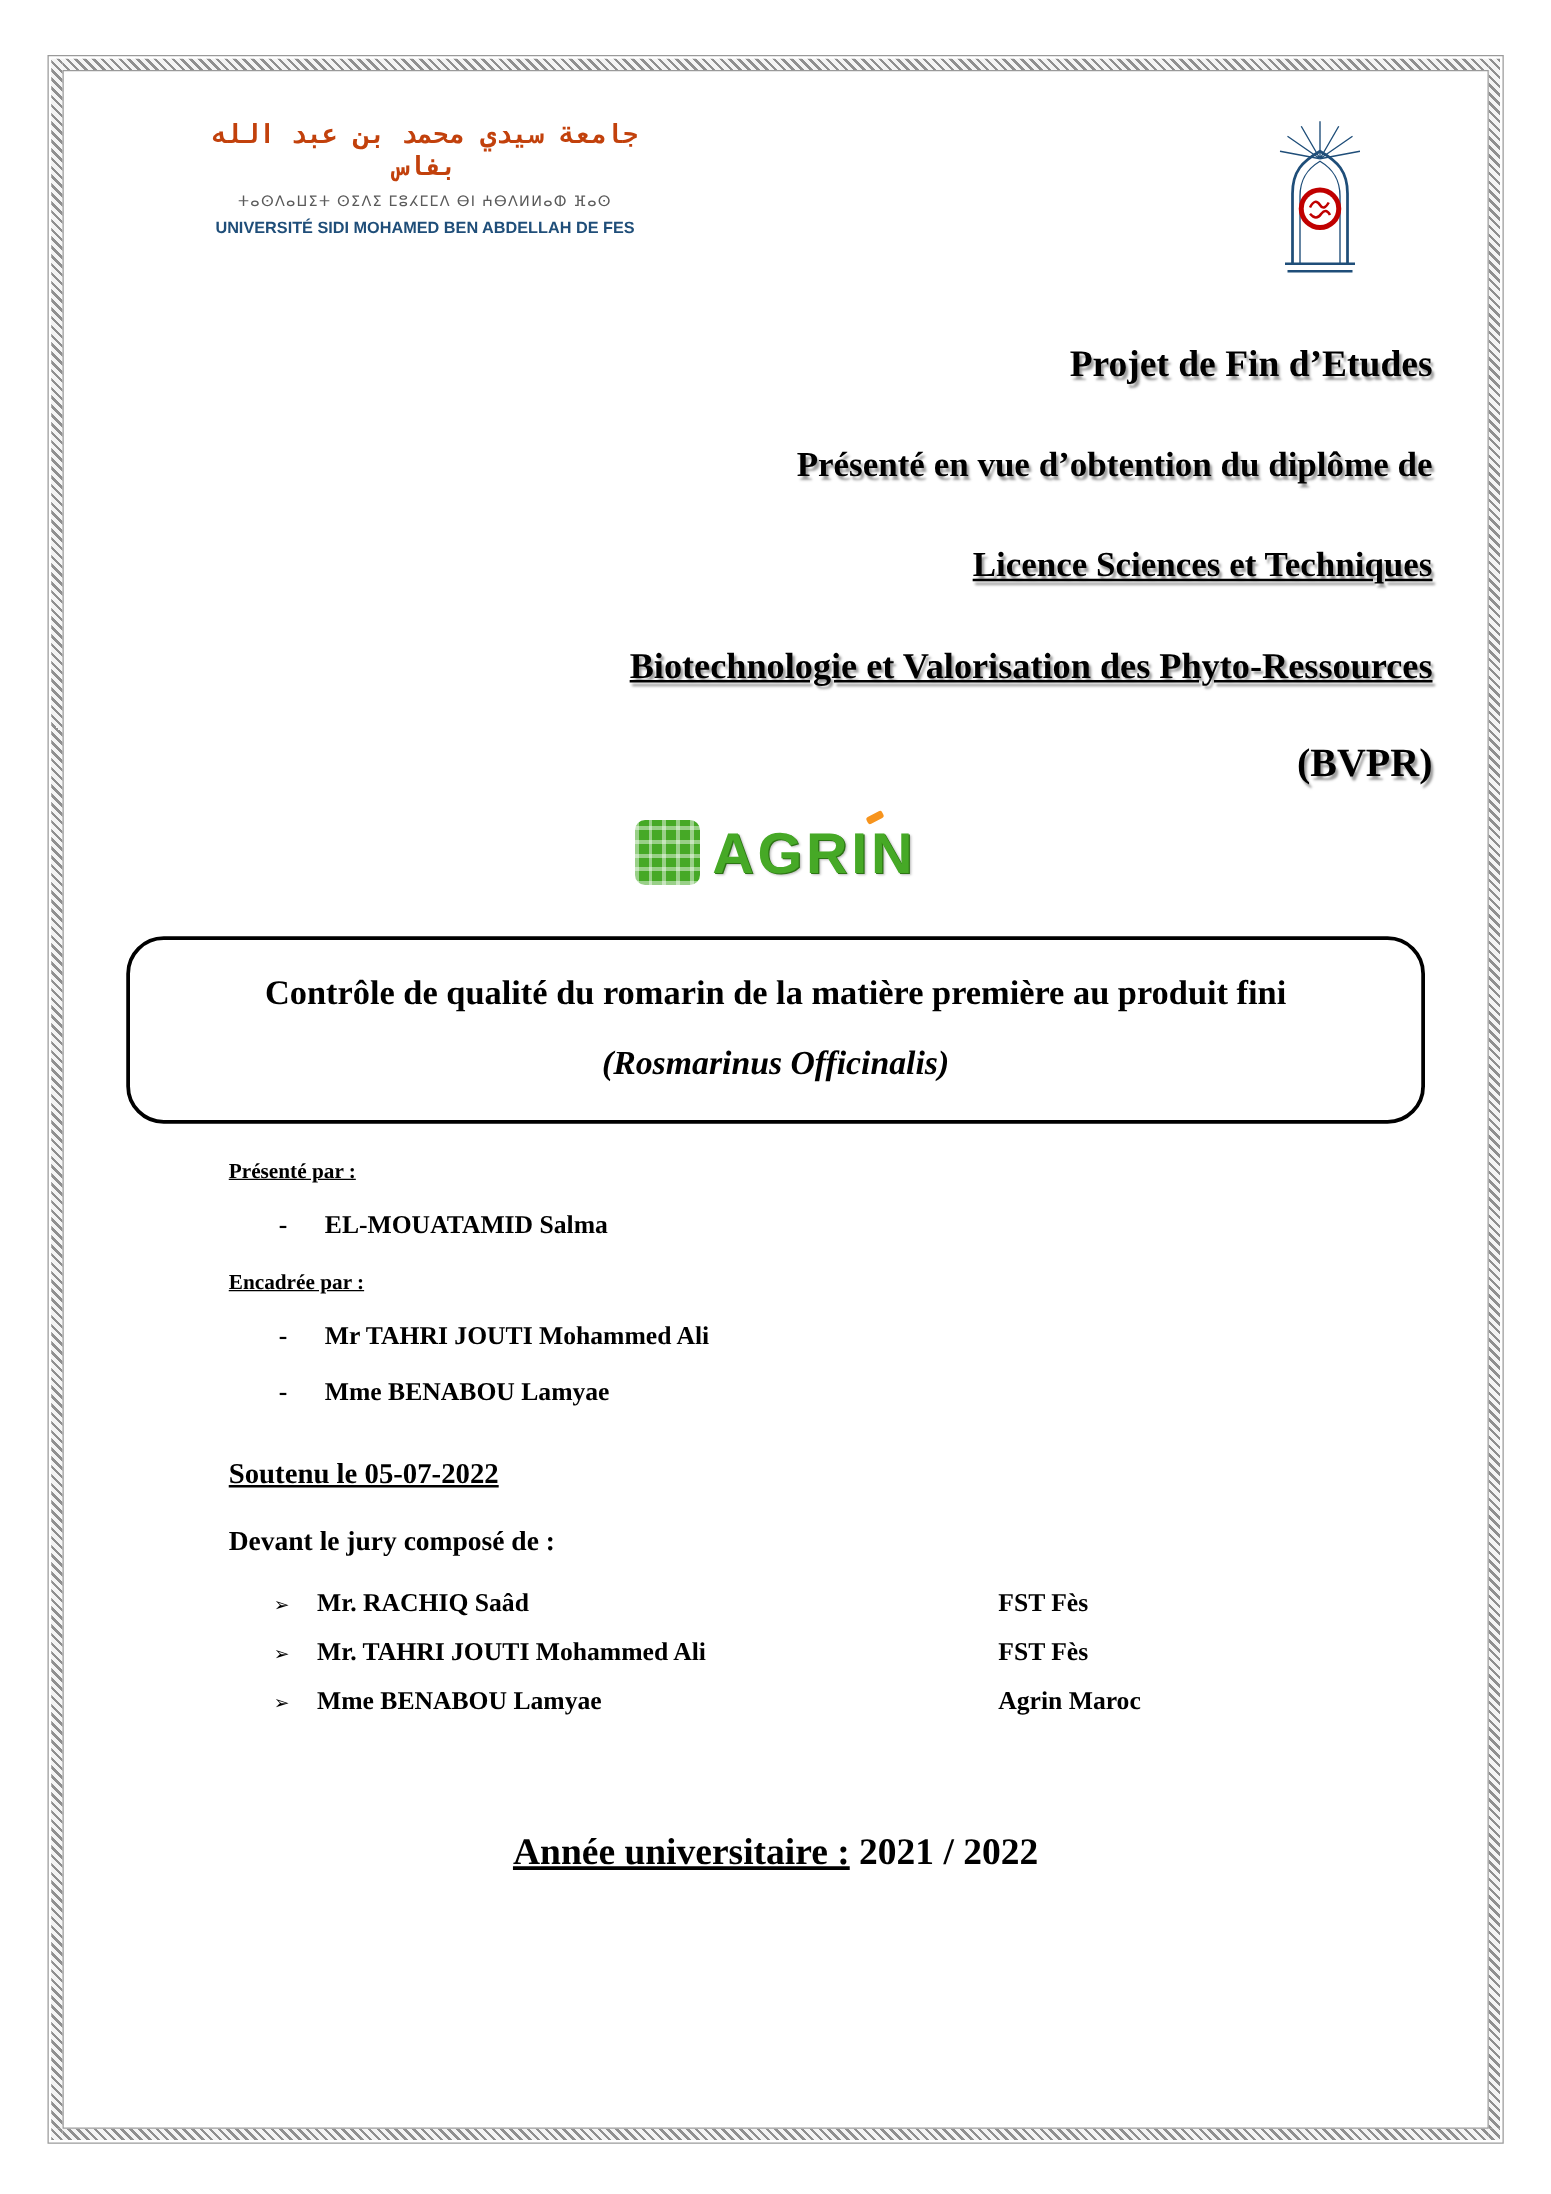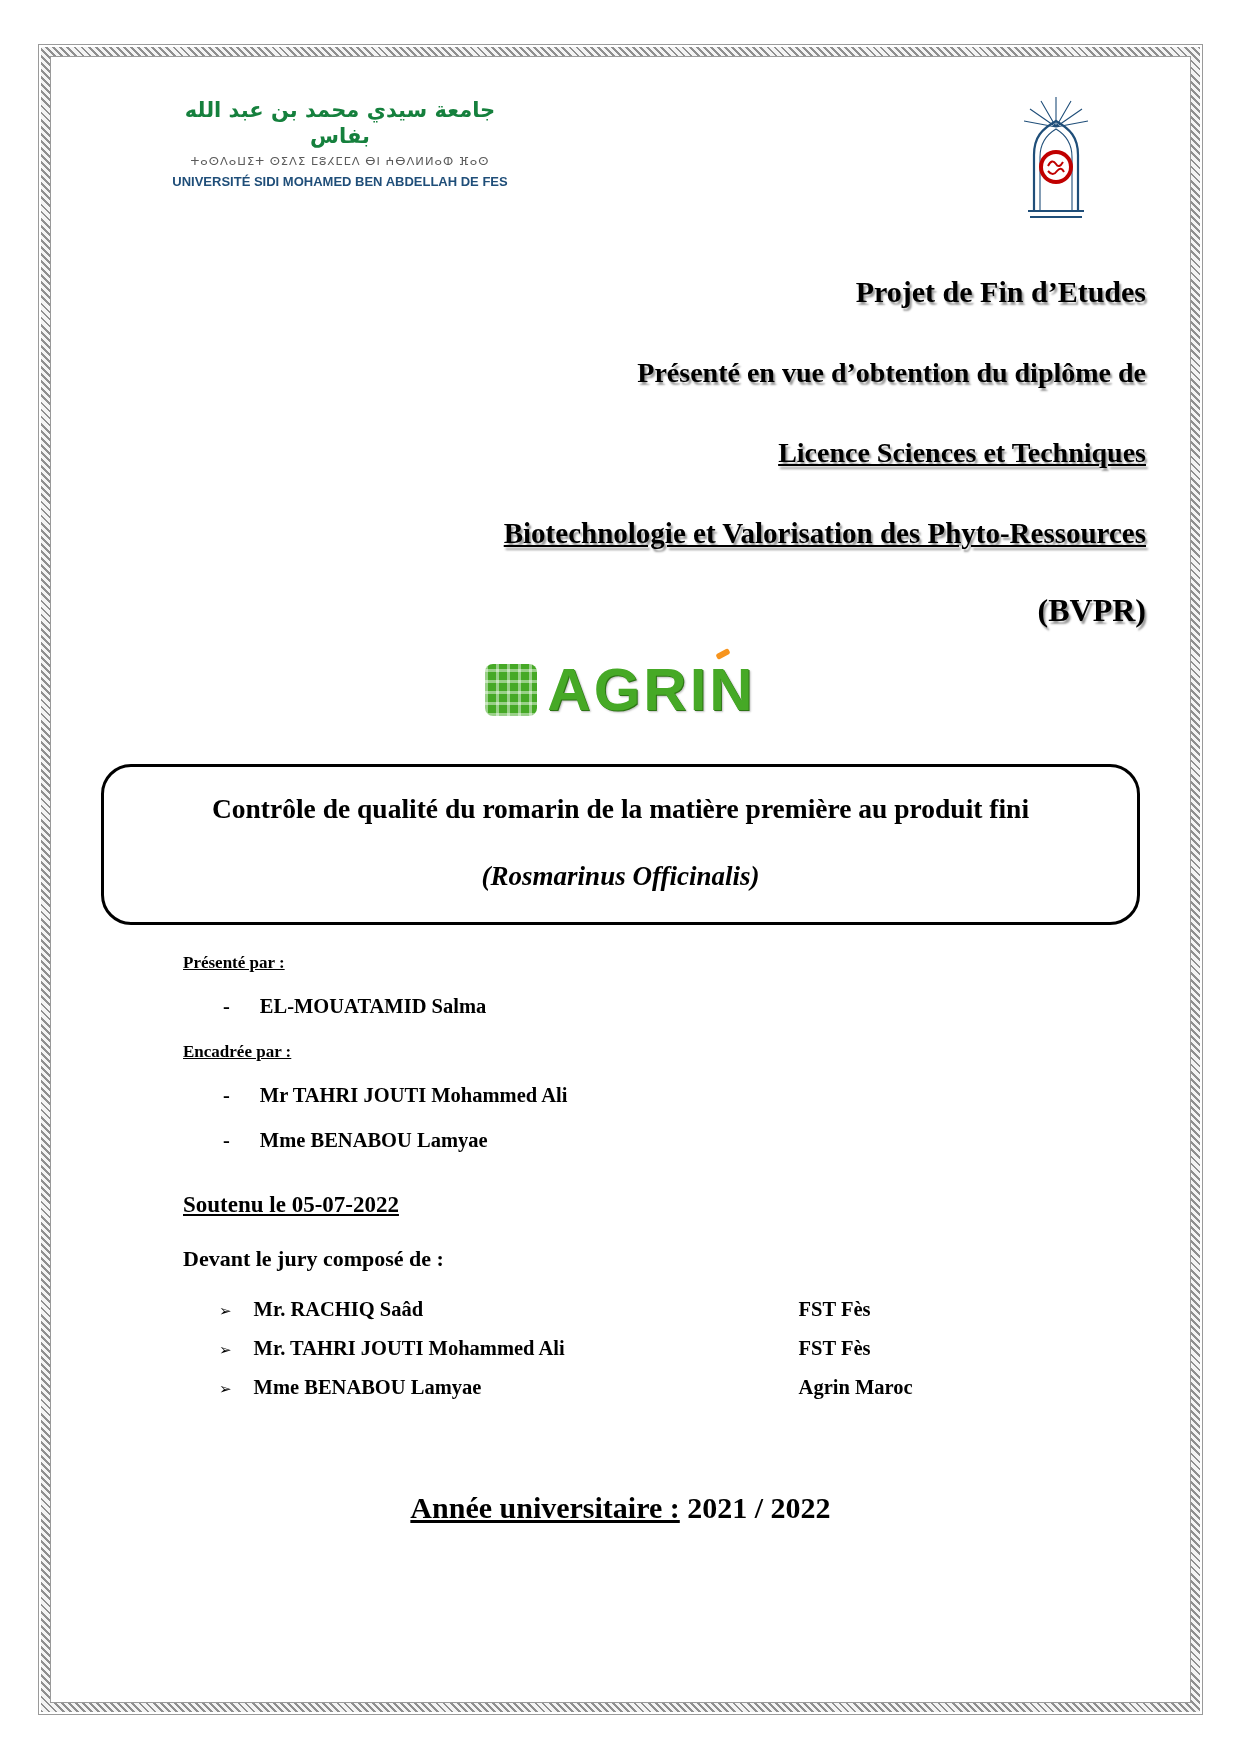--- a/index.html
+++ b/index.html
@@ -44,21 +44,21 @@
     align-items:flex-start;
     padding:0 40px 0 60px;
   }
   .inst-block{text-align:center;line-height:1.25;}
   .inst-left{width:370px;padding-top:6px;}
   .inst-right{width:410px;padding-top:6px;}
   .arabic-line{
     font-family:"DejaVu Sans", sans-serif;
     font-size:21px;font-weight:bold;direction:rtl;
   }
-  .inst-left .arabic-line{color:#15803d;}
+  .inst-left .arabic-line{color:#c2410c;font-family:Liberation Mono, monospace;}
   .inst-right .arabic-line{color:var(--institution-blue);}
   .tifinagh-line{
     font-family:"DejaVu Sans", sans-serif;
     font-size:11.5px;letter-spacing:1px;margin-top:4px;
   }
   .inst-left .tifinagh-line{color:#5a5a5a;}
   .inst-right .tifinagh-line{color:var(--institution-blue);}
   .french-line{
     font-family:"Liberation Sans", sans-serif;
     font-weight:bold;color:var(--institution-blue);
@@ -88,21 +88,21 @@
   .agrin-icon{
     width:52px;height:52px;border-radius:8px;
     background-color:var(--agrin-green);
     background-image:
       repeating-linear-gradient(0deg, rgba(255,255,255,.45) 0 3px, transparent 3px 11px),
       repeating-linear-gradient(90deg, rgba(255,255,255,.45) 0 3px, transparent 3px 11px);
   }
   .agrin-text{
     position:relative;
     font-family:"Liberation Sans", sans-serif;
-    font-size:60px;font-weight:bold;letter-spacing:3px;
+    font-size:46px;font-weight:bold;letter-spacing:3px;
     color:var(--agrin-green);
     text-shadow:1px 1px 0 #2c7414, 2px 2px 2px #bdbdbd;
   }
   .agrin-accent{
     position:absolute;
     top:-4px;right:26px;
     width:14px;height:6px;
     background:var(--agrin-orange);
     transform:rotate(-28deg);
     border-radius:2px;
@@ -110,21 +110,21 @@
 
   
   .subject-box{
     margin:40px 6px 0 6px;
     border:3px solid #000;
     border-radius:30px;
     padding:26px 18px 30px 18px;
     text-align:center;
   }
   .subject-line1{font-size:27.5px;font-weight:bold;}
-  .subject-line2{font-size:27px;font-weight:bold;font-style:italic;margin-top:36px;}
+  .subject-line2{font-size:27px;font-weight:bold;font-style:italic;margin-top:25px;}
 
   
   .sections{margin-top:28px;padding-left:88px;font-weight:bold;}
   .sec-label{
     font-size:17px;text-decoration:underline;margin-top:24px;
   }
   .dash-item{
     display:flex;gap:30px;
     font-size:20.5px;
     margin-top:22px;padding-left:40px;

